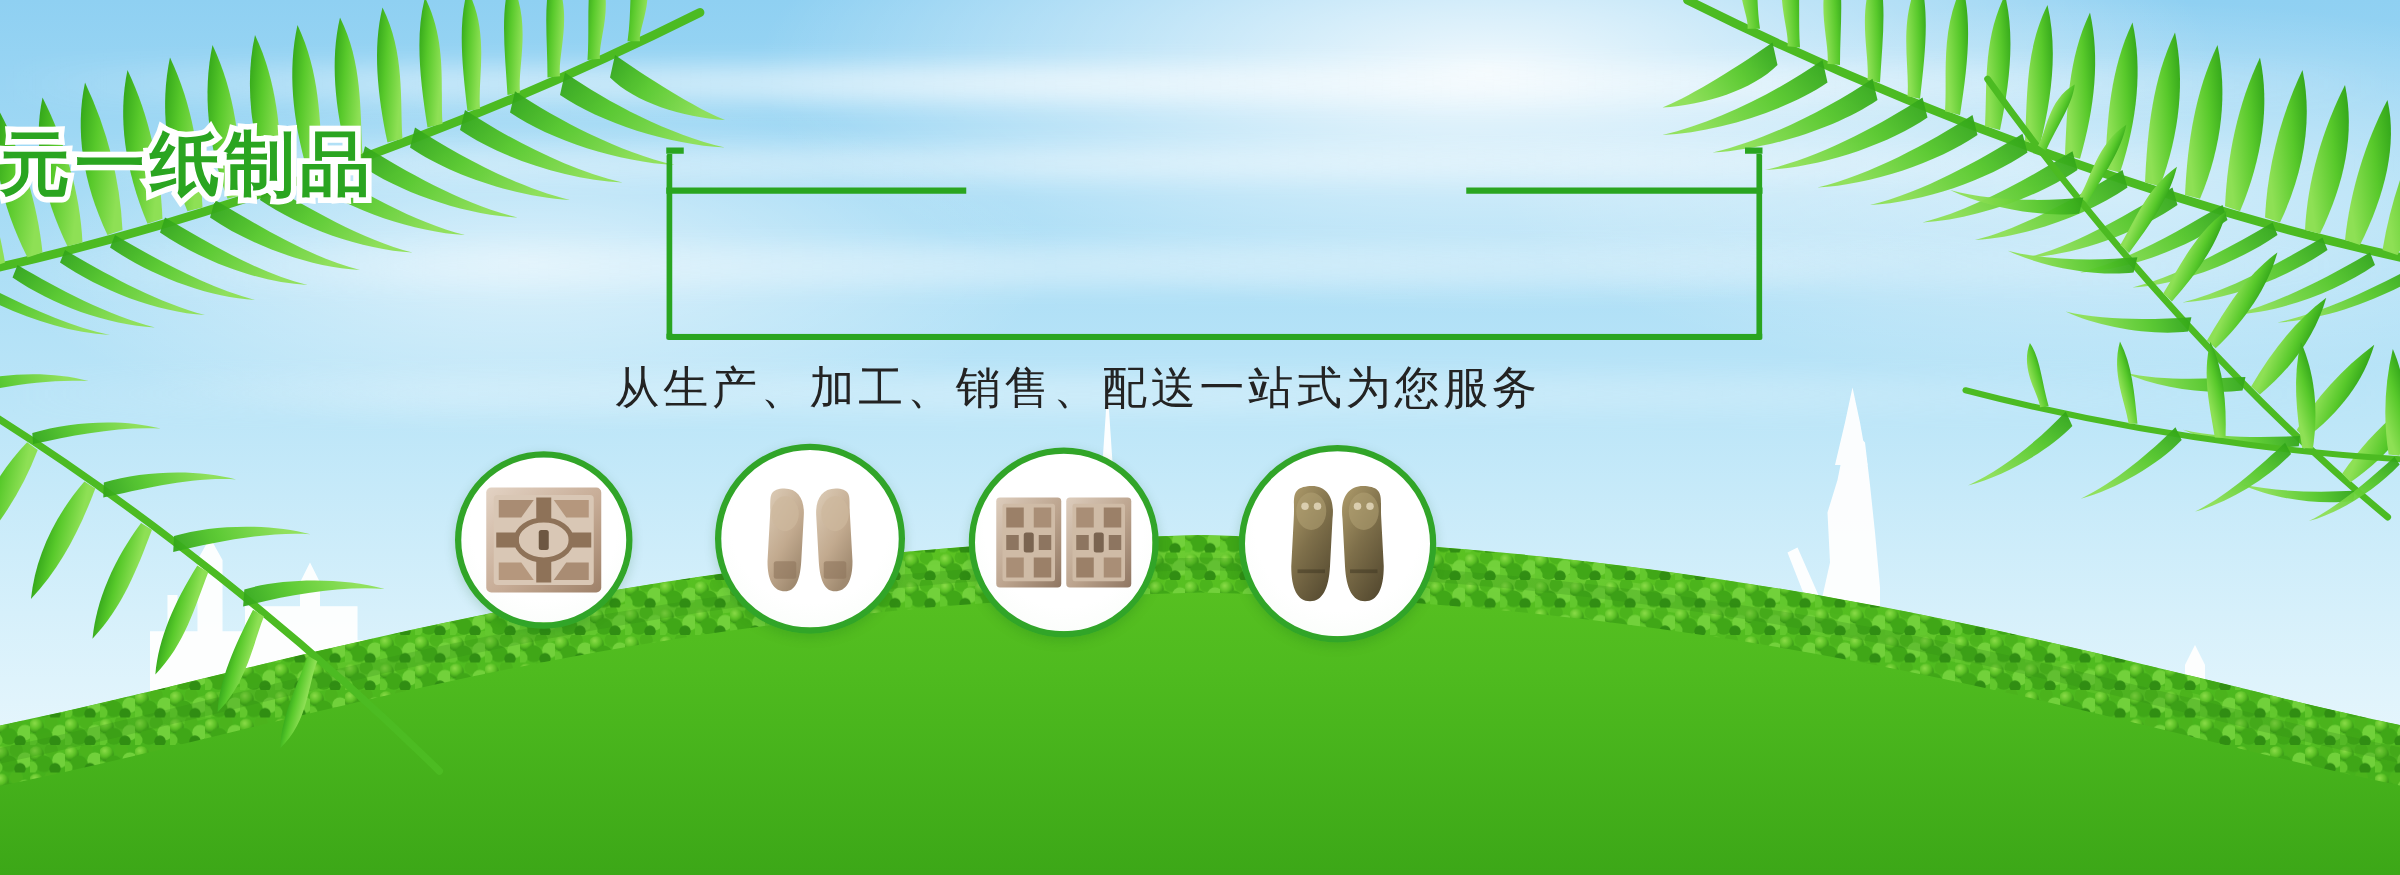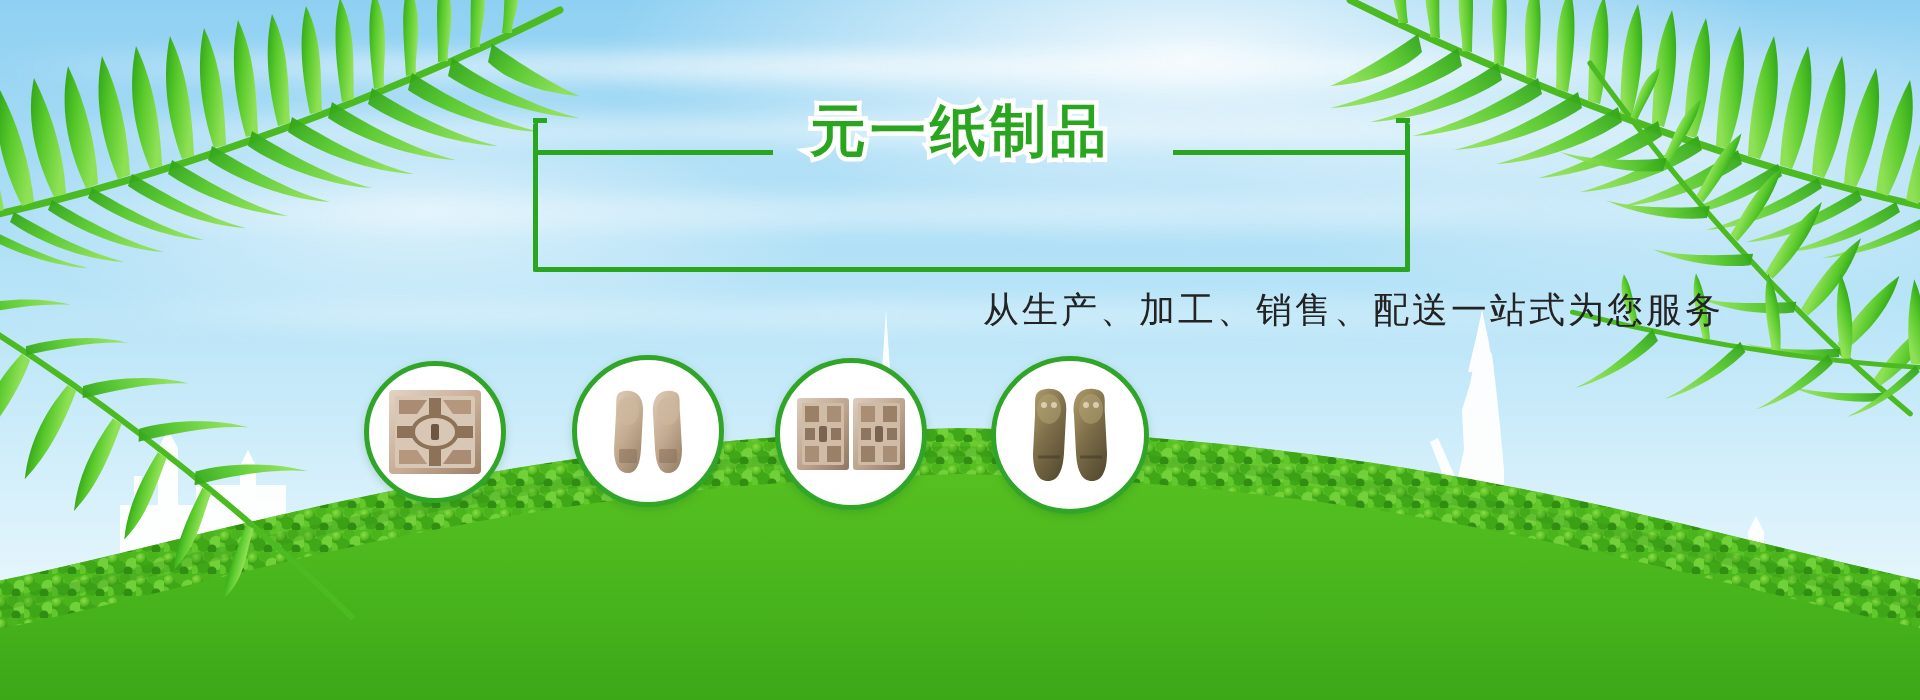--- a/index.html
+++ b/index.html
@@ -62,30 +62,30 @@
   }
   .frame::before{ left:-5px; width:14px; }
   .frame::after { right:-5px; width:14px; }
 
   
   .rule { position:absolute; top:150px; height:5px; background:#2aa520; }
   .rule-l { left:533px; width:240px; }
   .rule-r { left:1173px; width:237px; }
 
   .line1, .line2 {
-    position:absolute; left:0; width:1920px; text-align:center;
+    position:absolute; left:0; width:1920px; 
     color:#2aa520; font-weight:bold; white-space:nowrap;
     -webkit-text-stroke:9px #ffffff; paint-order:stroke fill;
     text-shadow:0 0 2px rgba(255,255,255,.9);
   }
   .line1 { top:100px; font-size:56px; letter-spacing:4px; line-height:62px; }
   .line2 { top:168px; font-size:66px; letter-spacing:3px; line-height:76px; }
 
   .subtitle {
-    position:absolute; left:0; top:286px; width:1724px; text-align:right;
+    position:absolute; left:0; top:286px; width:1724px; text-align:center;
     font-size:36px; letter-spacing:3px; color:#232323; white-space:nowrap;
     font-family:"DejaVu Sans","Liberation Sans",sans-serif;
   }
 
   
   .products { position:absolute; left:0; top:0; width:1920px; height:700px; }
   .pcircle {
     position:absolute; border-radius:50%;
     background:radial-gradient(circle at 50% 42%, #ffffff 58%, #f6fbf6 100%);
     border:5px solid #31a528;

